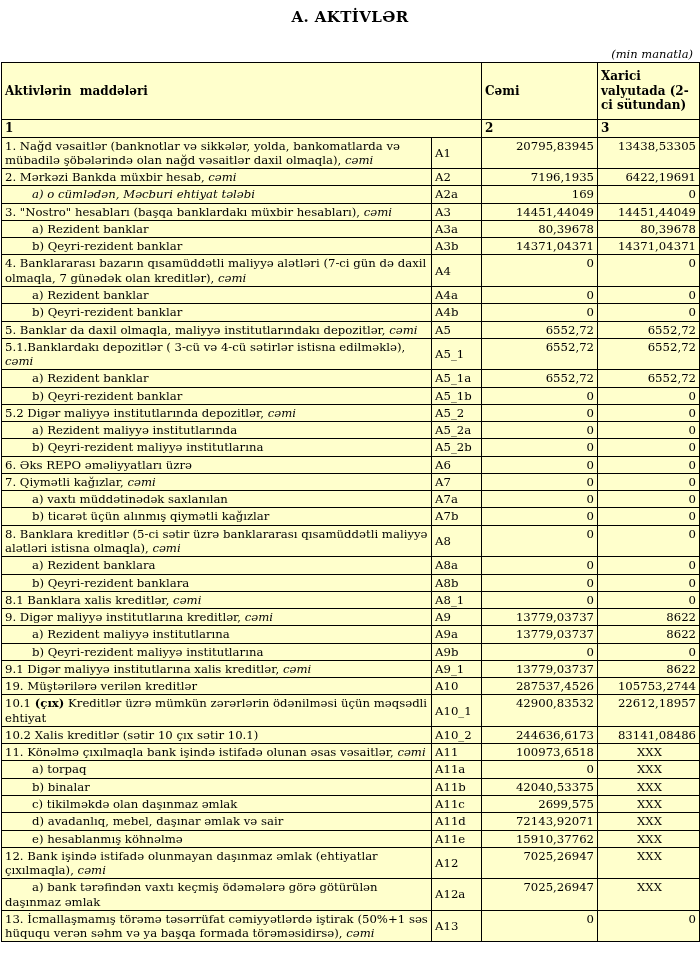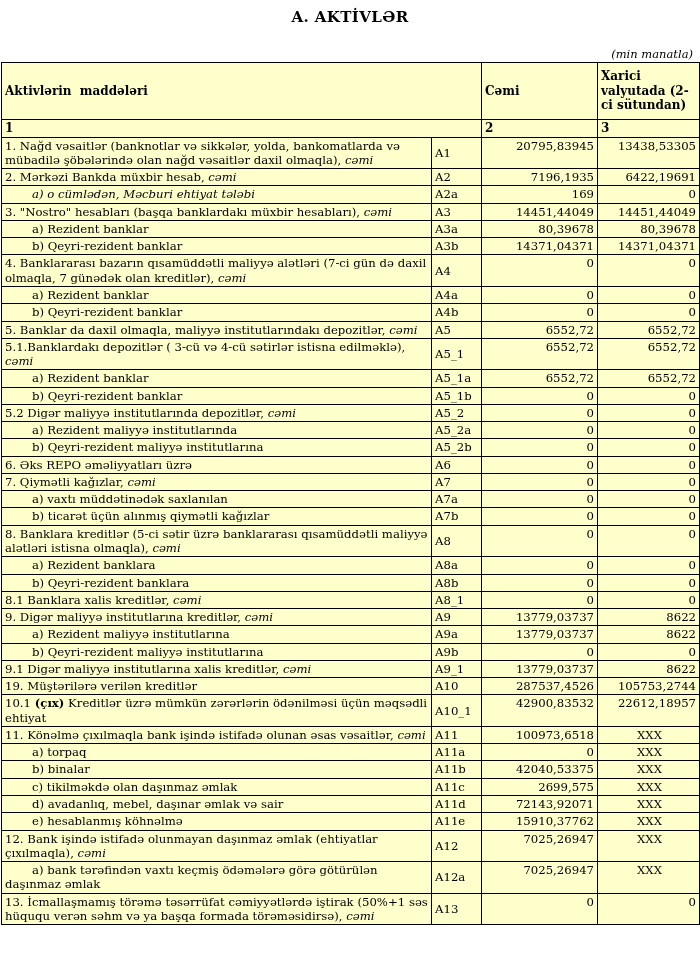--- a/index.html
+++ b/index.html
@@ -234,20 +234,26 @@
           <td class="val">287537,4526</td>
           <td class="val">105753,2744</td>
         </tr>
         <tr>
           <td class="lbl">10.1 <b>(çıx)</b> Kreditlər üzrə mümkün zərərlərin ödənilməsi üçün məqsədli ehtiyat</td>
           <td class="code">A10_1</td>
           <td class="val">42900,83532</td>
           <td class="val">22612,18957</td>
         </tr>
         <tr>
+          <td class="lbl">10.2 Xalis kreditlər (sətir 10 çıx sətir 10.1)</td>
+          <td class="code">A10_2</td>
+          <td class="val">244636,6173</td>
+          <td class="val">83141,08486</td>
+        </tr>
+        <tr>
           <td class="lbl">11. Könəlmə çıxılmaqla bank işində istifadə olunan əsas vəsaitlər, <i>cəmi</i></td>
           <td class="code">A11</td>
           <td class="val">100973,6518</td>
           <td class="val ctr">XXX</td>
         </tr>
         <tr>
           <td class="lbl ind">a) torpaq</td>
           <td class="code">A11a</td>
           <td class="val w">0</td>
           <td class="val ctr">XXX</td>

